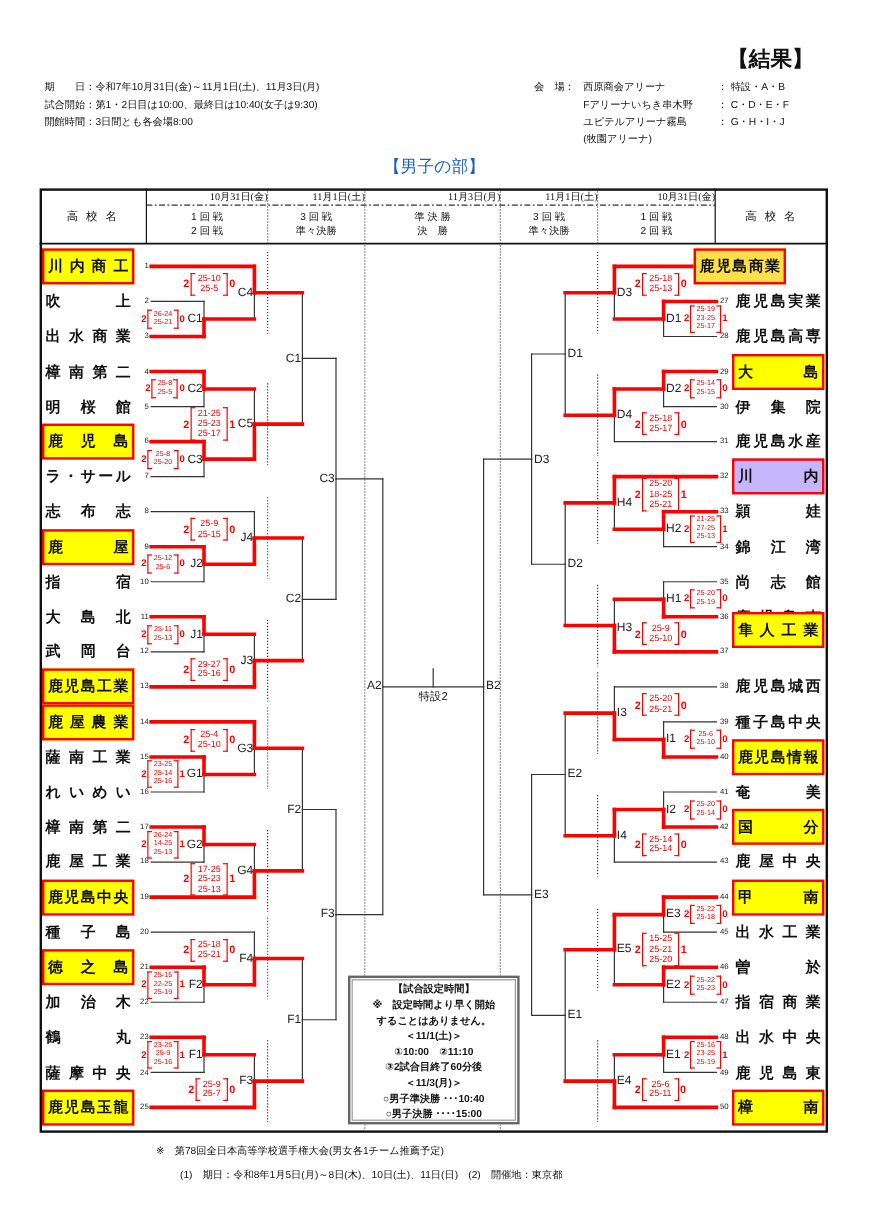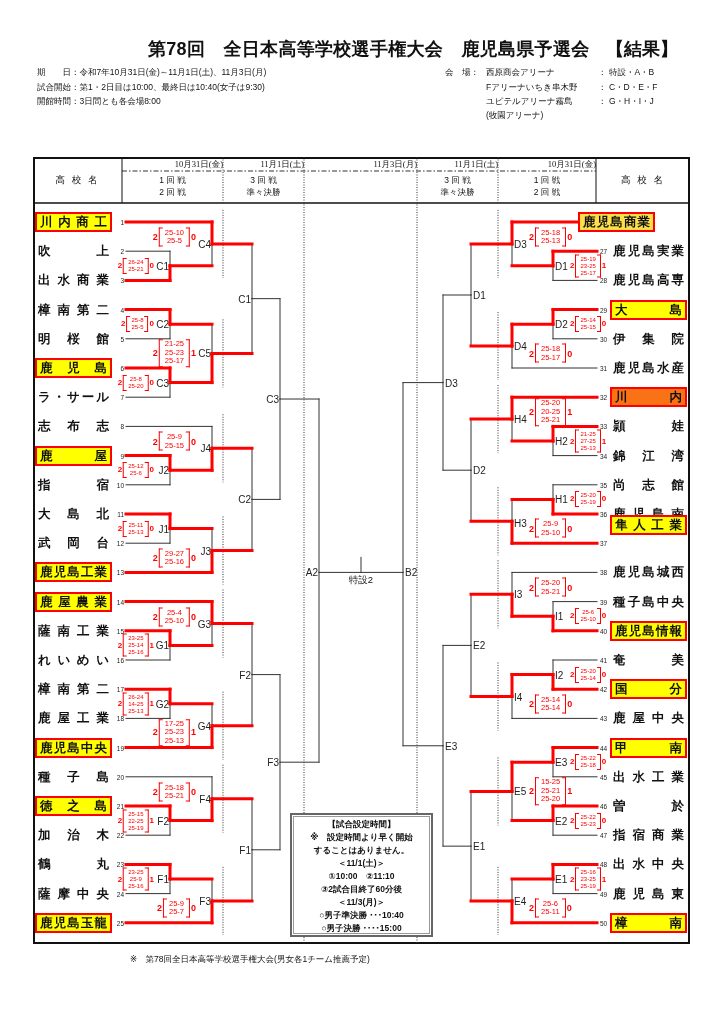--- a/index.html
+++ b/index.html
@@ -12,21 +12,21 @@
   .venue-name{position:absolute;left:486px;font-size:8.5px;white-space:pre;}
   .venue-courts{position:absolute;left:598px;font-size:8.5px;white-space:pre;}
   .section-title{position:absolute;left:0;width:724px;top:130px;text-align:center;font-size:14px;}
   #table-frame{position:absolute;left:33px;top:157px;width:657px;height:787px;border:2px solid #111;box-sizing:border-box;}
   .hdr-school{position:absolute;top:157px;height:46px;display:flex;align-items:center;justify-content:center;font-size:9.5px;letter-spacing:2px;}
   .hdr-date{position:absolute;top:158px;height:13px;line-height:13px;text-align:right;font-size:8.5px;font-family:Liberation Serif, serif;}
   .hdr-round{position:absolute;top:174px;height:28px;text-align:center;font-size:8.5px;line-height:12px;}
   .hdr-round span{display:block;}
   svg{position:absolute;left:0;top:0;}
   #bracket-layer{position:absolute;left:0;top:0;width:724px;height:1024px;}
-  .team{position:absolute;width:77px;height:20px;transform:translateY(-50%);box-sizing:border-box;}
+  .team{position:absolute;width:77px;height:30px;transform:translateY(-50%);box-sizing:border-box;}
   .team.hl{border:2px solid #ff0000;}
   .team-name{position:absolute;left:3px;right:3px;top:50%;transform:translateY(-50%);font-size:12.5px;font-weight:bold;line-height:14px;text-align:justify;text-align-last:justify;text-justify:inter-character;white-space:nowrap;}
   .team-no{position:absolute;font-size:6.5px;color:#222;transform:translateY(-50%);}
   .team-no.left{transform:translate(-100%,-50%);}
   .mlabel{position:absolute;font-size:10px;color:#222;transform:translateY(-50%);white-space:nowrap;line-height:11px;}
   .mlabel.left{transform:translate(-100%,-50%);}
   .score{position:absolute;display:flex;align-items:stretch;color:#ff0000;transform:translateY(-50%);white-space:nowrap;}
   .score.left{transform:translate(-100%,-50%);}
   .sc-n{font-size:9px;font-weight:bold;align-self:center;padding:0 1px;line-height:10px;}
   .br{width:3px;border:1.4px solid #ff0000;}
@@ -39,55 +39,59 @@
   .final-label{position:absolute;font-size:9.5px;transform:translateX(-50%);white-space:nowrap;}
   .notice{position:absolute;left:290px;top:813px;width:143px;height:124px;border:2px solid #666;outline:1px solid #999;outline-offset:-4px;background:#fff;box-sizing:border-box;text-align:center;font-size:8.5px;font-weight:bold;line-height:13px;padding-top:3px;}
   .notice span{display:block;white-space:pre;}
   .footer{position:absolute;font-size:8.5px;white-space:pre;}
 </style>
 </head>
 <body>
 
 <div id="page">
 
-  <div class="abs title">第78回　全日本高等学校選手権大会　鹿児島県予選会</div>
   <div class="abs result">【結果】</div>
 
   <div class="info-row" style="top:67px"><span>期　　日</span><span>：</span><span>令和7年10月31日(金)～11月1日(土)、11月3日(月)</span></div>
   <div class="info-row" style="top:82px"><span>試合開始</span><span>：</span><span>第1・2日目は10:00、最終日は10:40(女子は9:30)</span></div>
   <div class="info-row" style="top:96px"><span>開館時間</span><span>：</span><span>3日間とも各会場8:00</span></div>
 
   <div class="venue-label">会　場：</div>
   <div class="venue-name" style="top:67px">西原商会アリーナ</div>
   <div class="venue-courts" style="top:67px"><span>：</span> <span>特設・A・B</span></div>
   <div class="venue-name" style="top:82px">Fアリーナいちき串木野</div>
   <div class="venue-courts" style="top:82px"><span>：</span> <span>C・D・E・F</span></div>
   <div class="venue-name" style="top:96px">ユピテルアリーナ霧島</div>
   <div class="venue-courts" style="top:96px"><span>：</span> <span>G・H・I・J</span></div>
   <div class="venue-name" style="top:110px">(牧園アリーナ)</div>
 
+  <div class="section-title" id="section-title" style="color: rgb(31, 95, 191);">【男子の部】</div>
 
   <div id="table-frame"></div>
 
   <div class="hdr-school" style="left:33px;width:89px">高 校 名</div>
   <div class="hdr-school" style="left:596px;width:94px">高 校 名</div>
 
   <div class="hdr-date" style="left:122px;width:101px">10月31日(金)</div>
   <div class="hdr-date" style="left: 223px;width:81px">11月1日(土)</div>
   <div class="hdr-date" style="left:304px;width:113px">11月3日(月)</div>
   <div class="hdr-date" style="left:417px;width:81px">11月1日(土)</div>
   <div class="hdr-date" style="left:498px;width:98px">10月31日(金)</div>
 
   <div class="hdr-round" style="left:122px;width:101px">
       <span>1 回 戦</span>
       <span>2 回 戦</span>
     </div>
   <div class="hdr-round" style="left:223px;width:81px">
       <span>3 回 戦</span>
       <span>準々決勝</span>
+    </div>
+  <div class="hdr-round" style="left:304px;width:113px">
+      <span>準 決 勝</span>
+      <span>決　勝</span>
     </div>
   <div class="hdr-round" style="left:417px;width:81px">
       <span>3 回 戦</span>
       <span>準々決勝</span>
     </div>
   <div class="hdr-round" style="left:498px;width:98px">
       <span>1 回 戦</span>
       <span>2 回 戦</span>
     </div>
 
@@ -432,21 +436,21 @@
       </div>
       <span class="team-no right" style="left: 600px; top: 309.6px;">29</span>
       <div class="team right" style="left: 610px; top: 338.8px;">
         <span class="team-name">伊集院</span>
       </div>
       <span class="team-no right" style="left: 600px; top: 338.8px;">30</span>
       <div class="team right" style="left: 610px; top: 368px;">
         <span class="team-name">鹿児島水産</span>
       </div>
       <span class="team-no right" style="left: 600px; top: 368px;">31</span>
-      <div class="team right hl" style="left: 610px; top: 397.2px; background: #f97316; border-color: rgb(255, 0, 0); padding-left: 48px;">
+      <div class="team right hl" style="left: 610px; top: 397.2px; background: #c4b5fd; border-color: rgb(255, 0, 0); padding-left: 48px;">
         <span class="team-name">川内</span>
       </div>
       <span class="team-no right" style="left: 600px; top: 397.2px;">32</span>
       <div class="team right" style="left: 610px; top: 426.4px;">
         <span class="team-name">頴娃</span>
       </div>
       <span class="team-no right" style="left: 600px; top: 426.4px;">33</span>
       <div class="team right" style="left: 610px; top: 455.6px;">
         <span class="team-name">錦江湾</span>
       </div>
@@ -772,21 +776,21 @@
         </span>
         <span class="br br-r"></span>
         <span class="sc-n">1</span>
       </div>
       <div class="mlabel right" style="left: 514px; top: 419.1px;">H4</div>
       <div class="score right" style="left: 528px; top: 412.1px;">
         <span class="sc-n">2</span>
         <span class="br br-l"></span>
         <span class="sets">
           <span class="set">25-20</span>
-          <span class="set">20-25</span>
+          <span class="set">18-25</span>
           <span class="set">25-21</span>
         </span>
         <span class="br br-r"></span>
         <span class="sc-n">1</span>
       </div>
       <div class="mlabel right" style="left: 555px; top: 499.4px;">H1</div>
       <div class="score right r1" style="left: 569px; top: 499.4px;">
         <span class="sc-n">2</span>
         <span class="br br-l"></span>
         <span class="sets">
@@ -923,13 +927,14 @@
     <span>することはありません。</span>
     <span>＜11/1(土)＞</span>
     <span>①10:00　②11:10</span>
     <span>③2試合目終了60分後</span>
     <span>＜11/3(月)＞</span>
     <span>○男子準決勝 ･･･10:40</span>
     <span>○男子決勝 ････15:00</span>
   </div>
 
   <div class="footer" style="left:130px;top:954px">※　第78回全日本高等学校選手権大会(男女各1チーム推薦予定)</div>
+  <div class="footer" style="left:150px;top:974px">(1)　期日：令和8年1月5日(月)～8日(木)、10日(土)、11日(日)　(2)　開催地：東京都</div>
 </div>
 
 </body></html>

